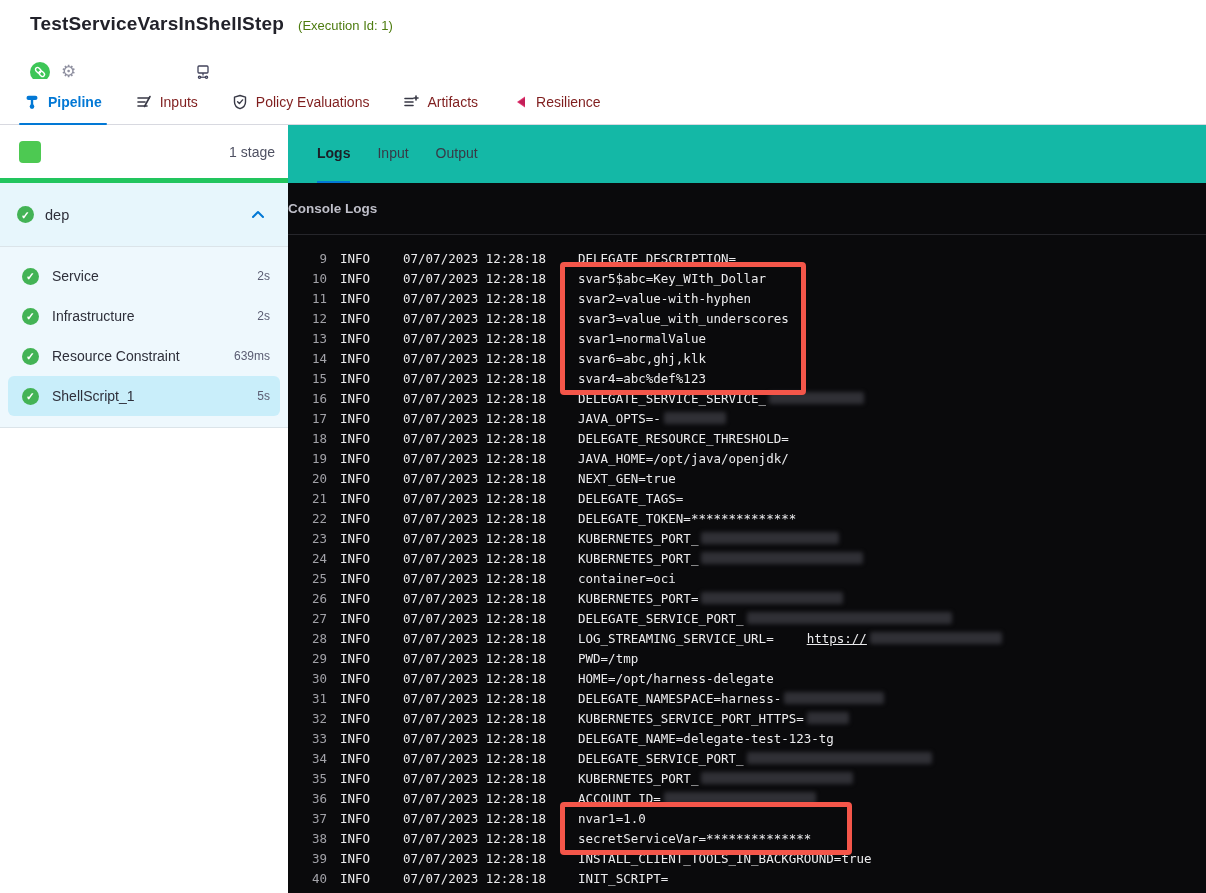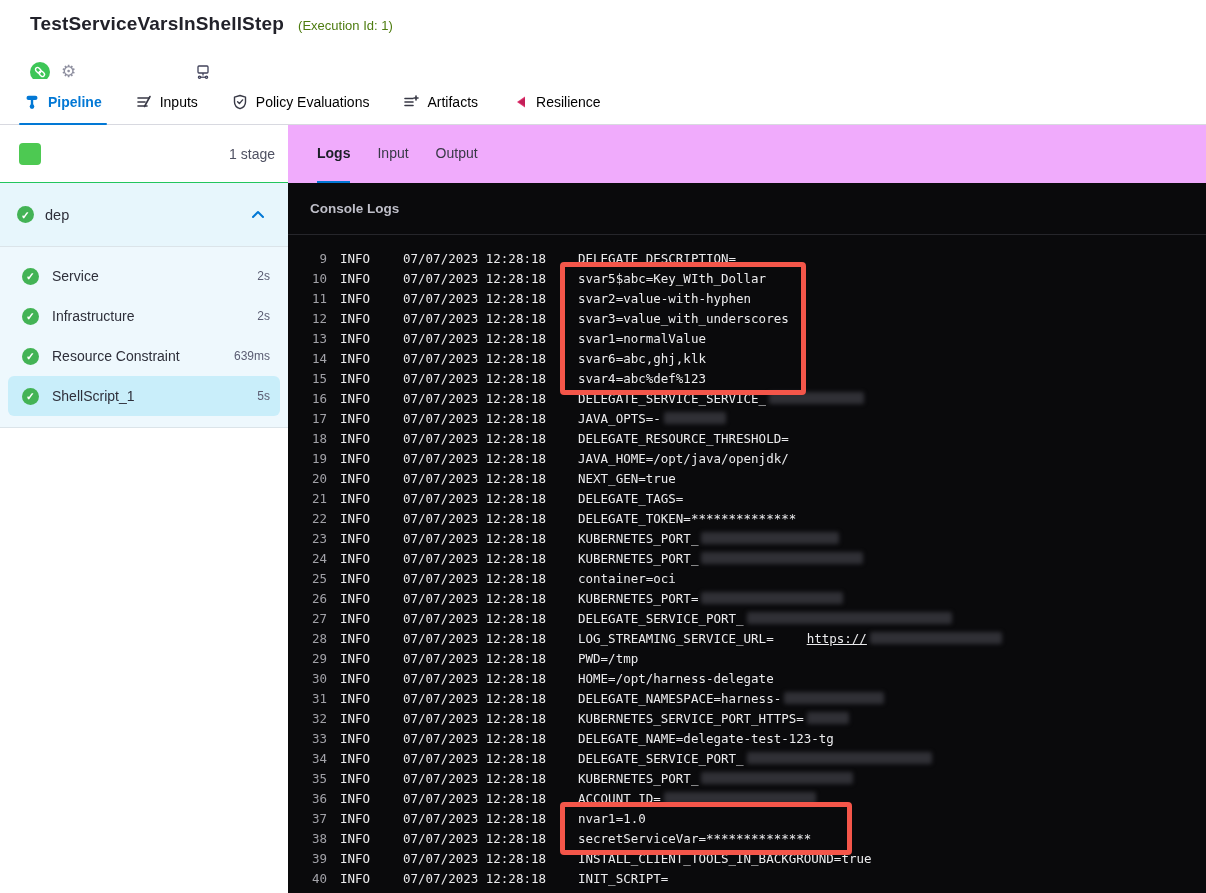--- a/index.html
+++ b/index.html
@@ -14,61 +14,61 @@
   .exec-id { font-size:13px; color:#4d7c0f; }
   .meta-row { display:flex; align-items:center; gap:9px; margin-top:9px; }
   .cd-badge { width:20px; height:20px; border-radius:50%; background:#3dc657; display:flex;
               align-items:center; justify-content:center; flex:none; }
   .gear { font-size:17px; color:#8f90a0; line-height:1; margin-left:2px; }
   .meta-label { font-size:13.5px; color:#1d4ed8;margin-top:40px; }
 
   
   .main-tabs { height:46px; flex:none; display:flex; align-items:stretch; gap:34px;
                padding-left:24px; border-bottom:1px solid #d8d9e0; background:#fff; }
-  .tab { display:flex; align-items:center; gap:8px; font-size:14px; color:#000000;
+  .tab { display:flex; align-items:center; gap:8px; font-size:14px; color:#7f1d1d;
          position:relative; cursor:pointer; }
   .tab.active { color:#0278d5; font-weight:700; }
   .tab.active::after { content:''; position:absolute; left:-5px; right:-5px; bottom:-1px;
                        height:2.5px; background:#0278d5; border-radius:2px; }
   .ticon { display:flex; align-items:center; }
 
   
   .body { flex:1; display:flex; min-height:0; }
 
   
   .sidebar { width:288px; flex:none; background:#fff; display:flex; flex-direction:column; }
   .stage-row { height:58px; flex:none; display:flex; align-items:center; justify-content:space-between;
-               padding:0 13px 0 19px; border-bottom:1px solid #22c55e; background:#fff; }
+               padding:0 13px 0 19px; border-bottom:5px solid #22c55e; background:#fff; }
   .stage-square { width:22px; height:22px; border-radius:4px; background:#4dc952; }
   .stage-count { font-size:14px; color:#4f5162; }
   .group-row { height:63px; flex:none; display:flex; align-items:center; gap:11px;
                padding-left:17px; background:#e7f6fc; }
   .group-label { font-size:14.5px; color:#2e2f3a; }
   .group-chevron { margin-left:auto; margin-right:23px; display:flex; cursor:pointer; }
   .check { width:17px; height:17px; border-radius:50%; background:#43b355; flex:none;
            display:flex; align-items:center; justify-content:center; }
   .check::after { content:'✓'; color:#fff; font-size:10.5px; font-weight:700; }
   .steps { background:#eef8fd; border-top:1px solid #dbe4e9; border-bottom:1px solid #dbe4e9;
            padding:9px 8px 11px 8px; flex:none; }
   .step { height:40px; display:flex; align-items:center; padding:0 10px 0 14px;
           border-radius:6px; cursor:pointer; }
   .step.selected { background:#c9eefa; }
   .step-label { margin-left:13px; font-size:14px; color:#2e2f3a; }
   .step-duration { margin-left:auto; font-size:12px; color:#5a5c72; }
 
   
   .log-area { flex:1; display:flex; flex-direction:column; min-width:0; }
   .log-tabs { height:58px; flex:none; display:flex; align-items:stretch; gap:27px;
-              padding-left:29px; background:#f0abfc; }
+              padding-left:29px; background:#14b8a6; }
   .ltab { display:flex; align-items:center; font-size:14px; color:#383946;
           border-bottom:2.5px solid transparent; cursor:pointer; }
   .ltab.active { font-weight:700; color:#1b1f27; border-bottom-color:#0278d5; }
 
   .console { flex:1; background:#0a0a0c; position:relative; overflow:hidden; }
-  .console-header { height:52px; line-height:52px; padding-left:22px; color:#bfbfc9;
+  .console-header { height:52px; line-height:52px; color:#bfbfc9;
                     font-size:13.5px; font-weight:700; border-bottom:1px solid #26262b; }
   .lines { padding-top:14px; font-family:"DejaVu Sans Mono", monospace; font-size:12.5px;
            line-height:20px; color:#ececee; }
   .log-line { display:flex; padding-left:15px; white-space:pre; }
   .ln { width:24px; text-align:right; color:#a2a2a8; flex:none; }
   .lvl { margin-left:13px; width:63px; flex:none; }
   .ts { width:175px; flex:none; }
   .msg { flex:none; white-space:pre; }
   .redact { display:inline-block; height:12px; vertical-align:-1px; background:#303036;
             filter:blur(2px); border-radius:2px; margin-left:3px; }

